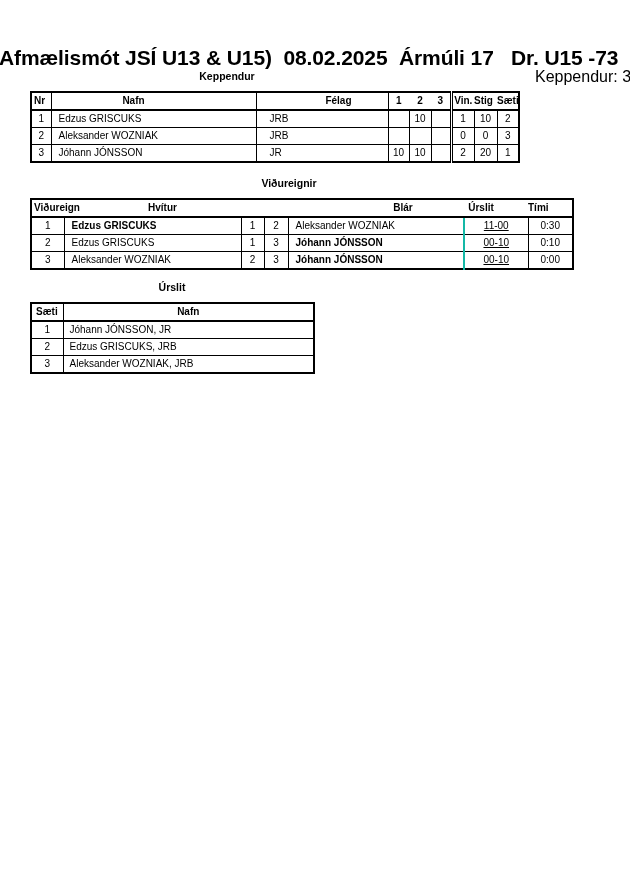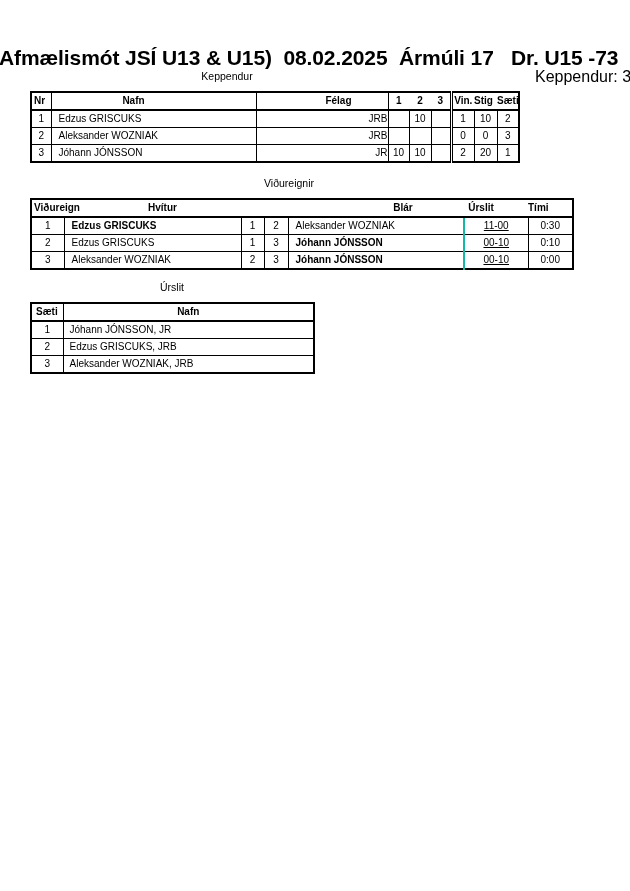--- a/index.html
+++ b/index.html
@@ -12,41 +12,41 @@
     position:absolute;top:47px;left:-1px;
     font-size:21px;font-weight:bold;line-height:1;
     white-space:pre;letter-spacing:-0.1px;
   }
   .participants-count{
     position:absolute;top:69px;left:535px;
     font-size:16px;line-height:1;white-space:pre;
   }
   .section-label{
     position:absolute;transform:translateX(-50%);
-    font-size:10.5px;font-weight:normal;line-height:1;white-space:pre;
+    font-size:10.5px;font-weight:bold;line-height:1;white-space:pre;
   }
   #lbl-keppendur{left:227px;top:71px;}
   #lbl-vidureignir{left:289px;top:178px;}
   #lbl-urslit{left:172px;top:282px;}
 
   table{
     position:absolute;border-collapse:collapse;table-layout:fixed;
     border:2px solid #000;background:#fff;
   }
   th,td{
     border:1px solid #000;
     font-size:10px;line-height:1;height:16px;
     padding:0;vertical-align:middle;white-space:nowrap;
   }
   thead th{font-weight:bold;border-bottom:2px solid #000;}
   .al{text-align:left;}
   .ac{text-align:center;}
   .pl7{padding-left:7px;}
   .pl6{padding-left:6px;}
-  .pl5{padding-left:13px;text-align:right;}
+  .pl5{padding-left:13px;}
   .pl2{padding-left:2px;}
   .pl4{padding-left:4px;}
   .bold{font-weight:bold;}
   .noleft{border-left:hidden;}
 
   
   #t1{left:30px;top:91px;width:488px;}
   #t1 .vinsep{border-left:3px double #000;}
   #t1 th.h-nafn{padding-right:40px;}
   #t1 th.h-felag{padding-right:36px;text-align:right;}

